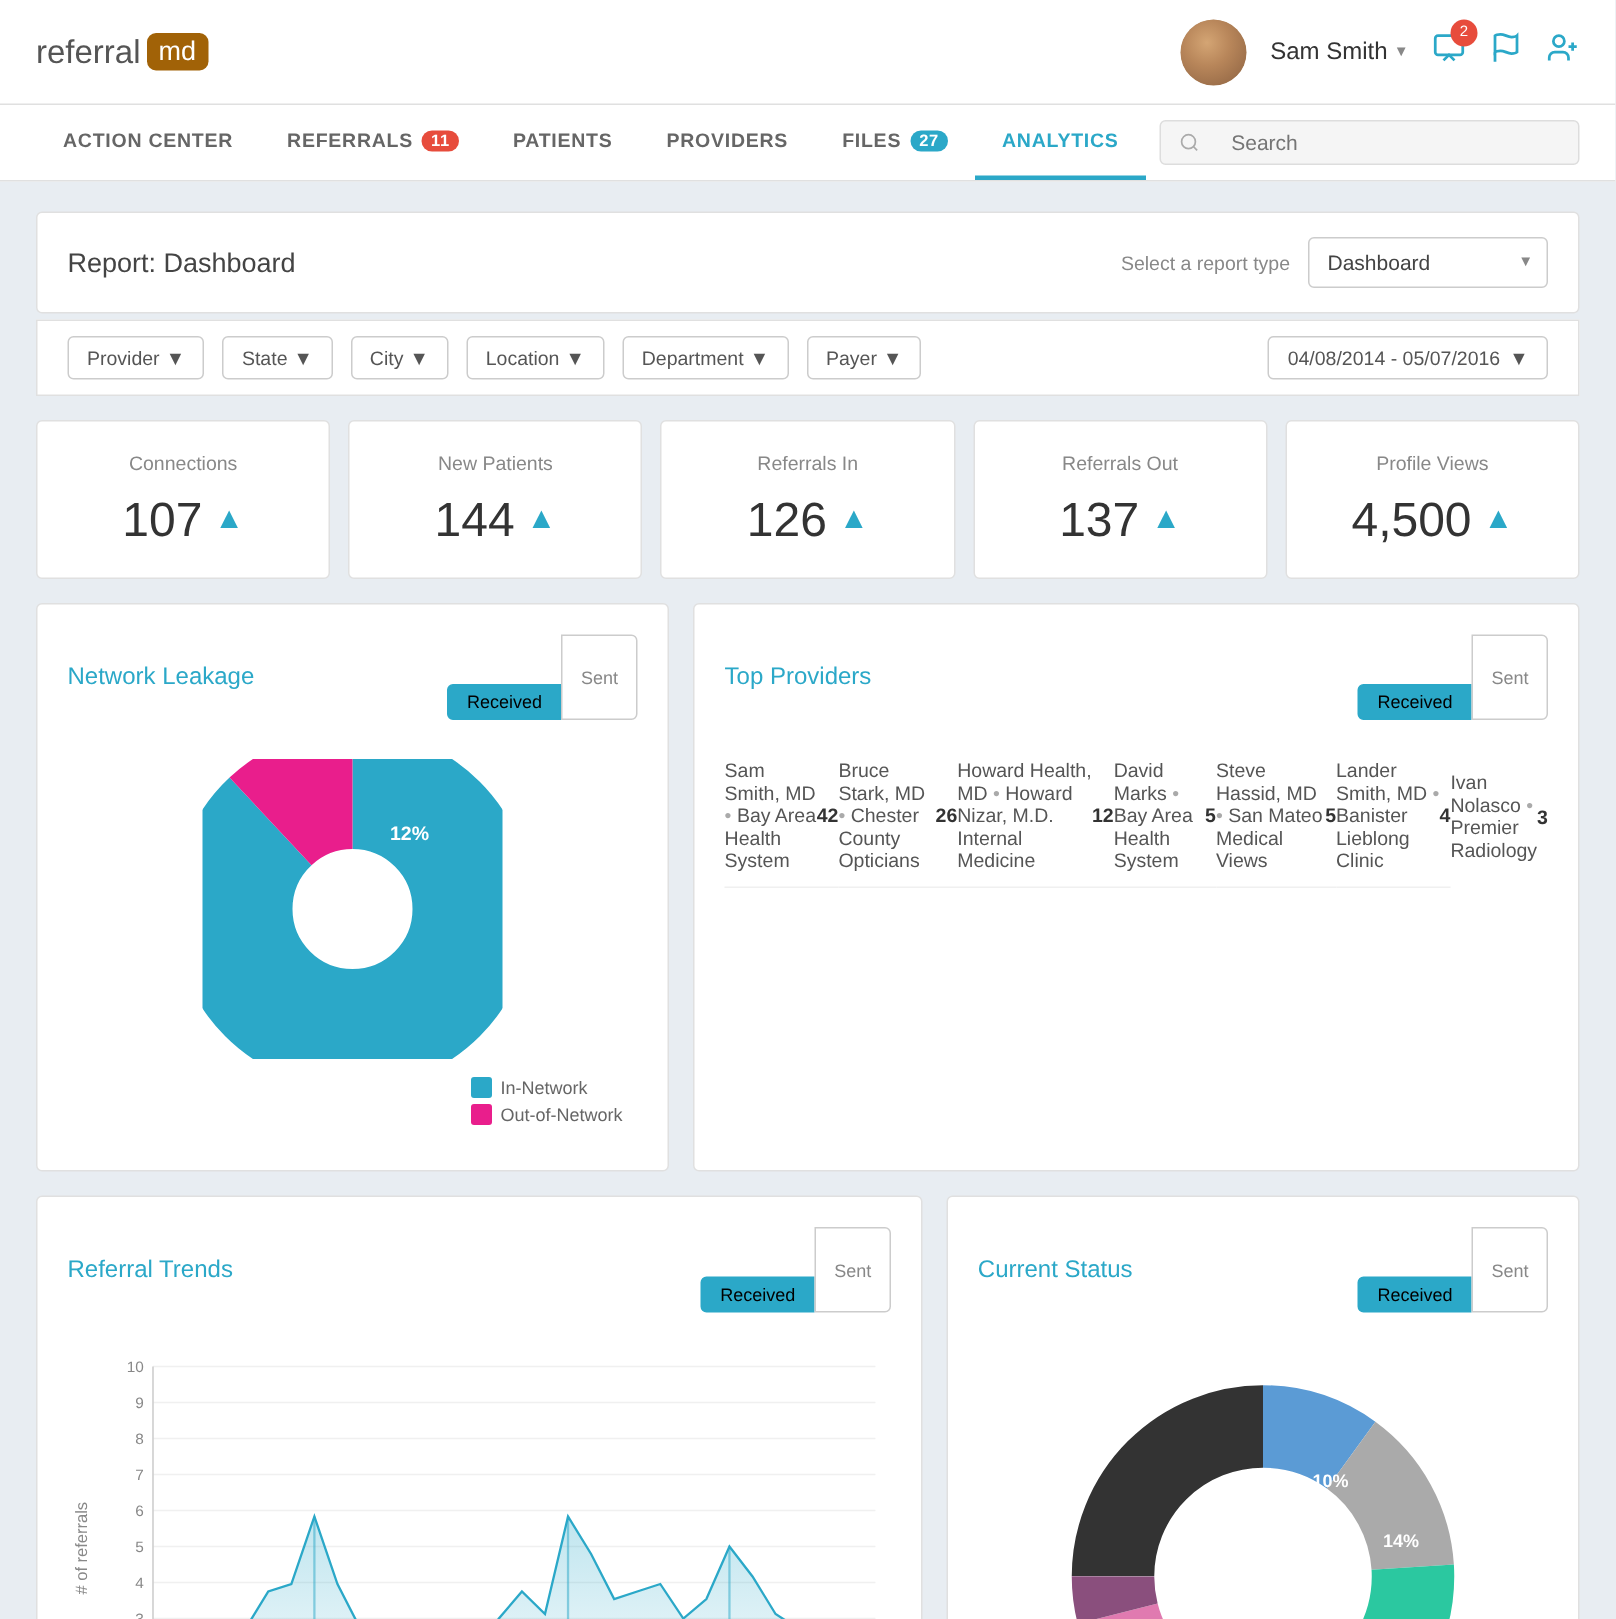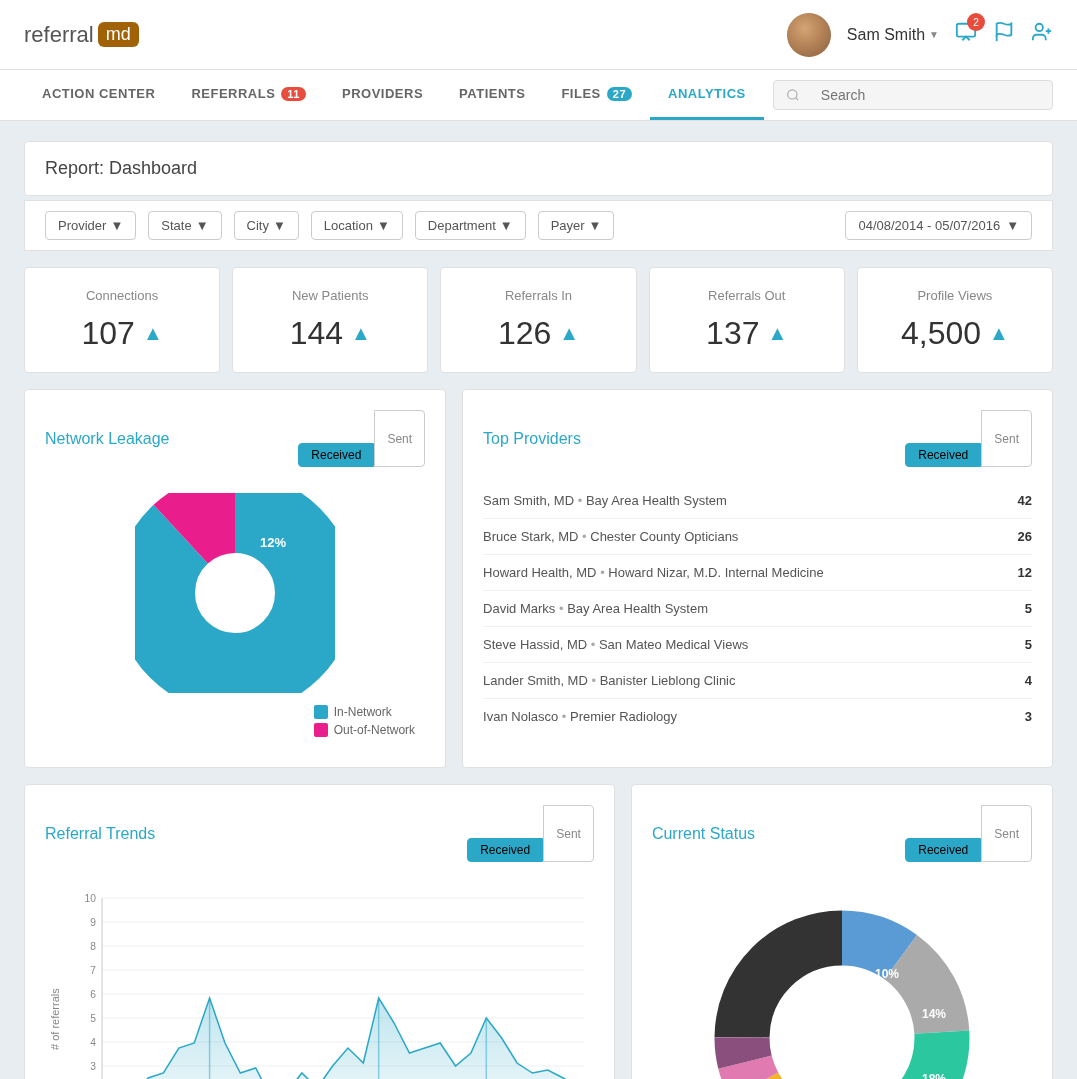--- a/index.html
+++ b/index.html
@@ -62,21 +62,21 @@
     .toggle-btn:first-child { border-radius: 4px 0 0 4px; }
     .toggle-btn:last-child { border-radius: 0 4px 4px 0; }
 
     
     .pie-container { display: flex; flex-direction: column; align-items: center; padding: 10px; }
     .pie-legend { display: flex; flex-direction: column; gap: 4px; margin-top: 12px; align-self: flex-end; }
     .legend-item { display: flex; align-items: center; gap: 6px; font-size: 12px; color: #666; }
     .legend-dot { width: 14px; height: 14px; border-radius: 2px; }
 
     
-    .providers-list { display: flex; flex-direction: column; gap: 0; }
+    .providers-list { display: flex; flex-direction: row; gap: 0; }
     .provider-row { display: flex; justify-content: space-between; align-items: center; padding: 10px 0; border-bottom: 1px solid #f0f0f0; font-size: 13px; color: #555; }
     .provider-row:last-child { border-bottom: none; }
     .provider-count { font-weight: 600; color: #333; }
 
     
     .bottom-row { display: grid; grid-template-columns: 1.4fr 1fr; gap: 16px; }
     .chart-panel { background: #fff; border: 1px solid #e0e0e0; border-radius: 4px; padding: 20px; }
 
     
     .donut-container { display: flex; align-items: center; justify-content: center; padding: 20px 0; }
@@ -123,24 +123,24 @@
 
 <div class="nav">
   <div class="nav-item">
       <span>ACTION CENTER</span>
     </div>
   <div class="nav-item">
     <span>REFERRALS</span>
     <span class="nav-badge">11</span>
   </div>
   <div class="nav-item">
+      <span>PATIENTS</span>
+    </div>
+  <div class="nav-item">
       <span>PROVIDERS</span>
-    </div>
-  <div class="nav-item">
-      <span>PATIENTS</span>
     </div>
   <div class="nav-item">
     <span>FILES</span>
     <span class="nav-badge blue">27</span>
   </div>
   <div class="nav-item active">
       <span>ANALYTICS</span>
     </div>
   <div class="search-box">
     <svg width="16" height="16" viewBox="0 0 24 24" fill="none" stroke="#aaa" stroke-width="2">
@@ -148,20 +148,28 @@
         <line x1="21" y1="21" x2="16.65" y2="16.65"></line>
       </svg>
     <input type="text" placeholder="Search" style="">
   </div>
 </div>
 
 <div class="main">
 
   <div class="report-header">
     <span class="report-title">Report: Dashboard</span>
+    <div class="report-select-area">
+      <span class="report-select-label">Select a report type</span>
+      <div class="select-wrap">
+        <select class="select-dropdown">
+          <option>Dashboard</option>
+        </select>
+      </div>
+    </div>
   </div>
 
   <div class="filter-bar">
     <button class="filter-btn">Provider <span>▼</span></button>
     <button class="filter-btn">State <span>▼</span></button>
     <button class="filter-btn">City <span>▼</span></button>
     <button class="filter-btn">Location <span>▼</span></button>
     <button class="filter-btn">Department <span>▼</span></button>
     <button class="filter-btn">Payer <span>▼</span></button>
     <div class="date-range">

